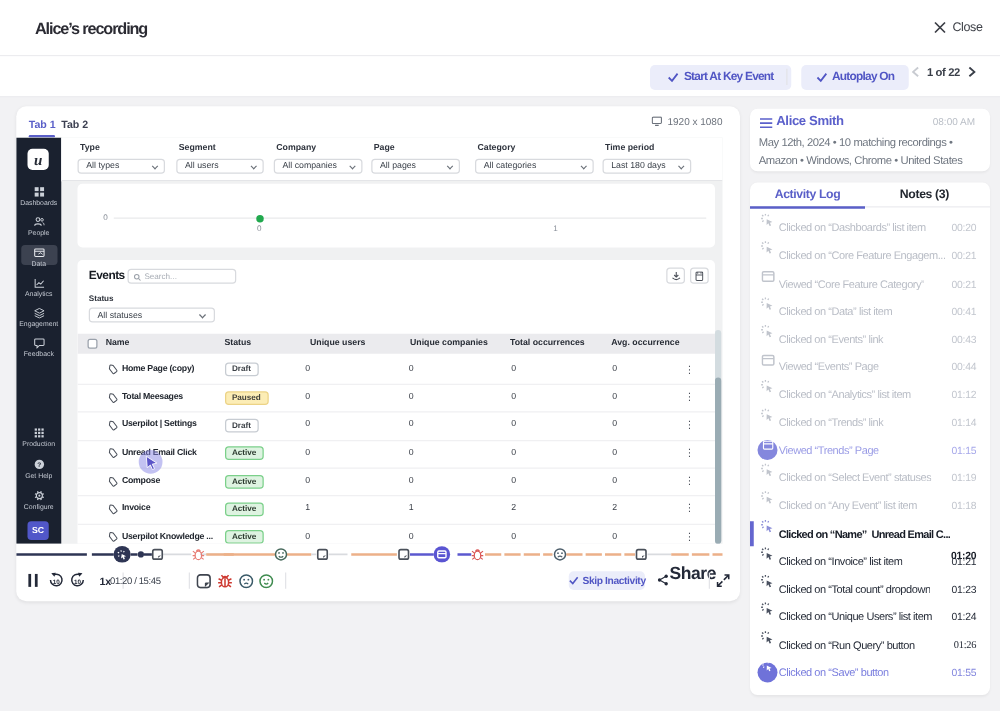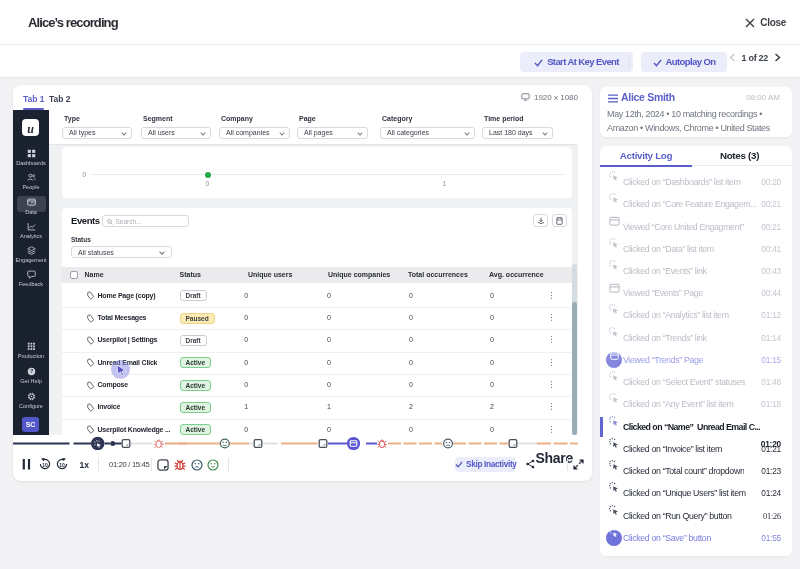--- a/index.html
+++ b/index.html
@@ -4,21 +4,21 @@
 <style>
   * { margin:0; padding:0; box-sizing:border-box; }
   html,body { width:800px; height:569px; overflow:hidden; }
   body { font-family:"Liberation Sans", sans-serif; }
   #page { position:relative; width:800px; height:569px; background:#f2f2f4; overflow:hidden; }
   .abs { position:absolute; }
 
   
   #hdr { left:0; top:0; width:800px; height:45px; background:#fff; border-bottom:1px solid #ececef; }
   #hdr h1 { position:absolute; left:28px; top:15px; font-size:13px; font-weight:bold; color:#2b2b33; letter-spacing:-0.9px;}
-  #closebtn { position:absolute; right:14px; top:17px; font-size:10px; letter-spacing:-0.3px; font-weight:bold; color:#3c3f46; }
+  #closebtn { position:absolute; right:14px; top:17px; font-size:10px; letter-spacing:-0.3px; font-weight:normal; color:#3c3f46; }
   #closebtn svg { vertical-align:-2px; margin-right:5px; }
 
   
   #tbar { left:0; top:45px; width:800px; height:33px; background:#fff; border-bottom:1px solid #e8e8eb; }
   .pill { position:absolute; height:20px; border-radius:4px; background:#ebedfa; color:#5055c4; font-size:9.5px; letter-spacing:-0.6px; font-weight:bold; line-height:20px; text-align:center; }
   .pill svg { vertical-align:-2px; margin-right:4px; }
   #pg { position:absolute; right:19px; top:8px; font-size:9px; letter-spacing:-0.3px; color:#3a3f49; font-weight:bold; }
 
   
   #pcard { left:13px; top:85px; width:579px; height:396px; background:#fff; border-radius:8px; box-shadow:0 1px 3px rgba(0,0,0,.07); }
@@ -365,21 +365,21 @@
           <path d="M6.2 0 L2.2 0.6 L4.9 3.6 Z" fill="#232938"></path>
           <text x="6.5" y="9.8" font-size="5.5" font-weight="bold" fill="#232938" text-anchor="middle" font-family="Liberation Sans">10</text>
         </svg>
         <svg class="abs" style="left:42.5px;top:8px;" width="12" height="12" viewBox="0 0 13 13">
           <path d="M8.2 1.8 A5 5 0 1 0 11.5 6.5" fill="none" stroke="#232938" stroke-width="1.3"></path>
           <path d="M6.8 0 L10.8 0.6 L8.1 3.6 Z" fill="#232938"></path>
           <text x="6.5" y="9.8" font-size="5.5" font-weight="bold" fill="#232938" text-anchor="middle" font-family="Liberation Sans">10</text>
         </svg>
         <div class="abs" style="left:66.5px;top:9.5px;font-size:8.5px;font-weight:bold;color:#232938;">1x</div>
         <div class="sep" style="left:84.7px;top:8px;"></div>
-        <div class="abs" style="left:96px;top:10px;font-size:7.6px;letter-spacing:-0.3px;color:#3c424d;">01:20 / 15:45</div>
+        <div class="abs" style="left:75px;top:10px;font-size:7.6px;letter-spacing:-0.3px;color:#3c424d;">01:20 / 15:45</div>
         <div class="sep" style="left:137.5px;top:8px;"></div>
         <svg class="abs" style="left:143.5px;top:8.5px;" width="12" height="12" viewBox="0 0 13 13">
           <rect x="1" y="1" width="11" height="11" rx="2.6" fill="none" stroke="#3f454f" stroke-width="1.4"></rect>
           <path d="M11.5 7.5 L7.5 11.5 L7.5 8.5 a1 1 0 0 1 1 -1 Z" fill="#3f454f"></path>
         </svg>
         <svg class="abs" style="left:159.5px;top:7.5px;" width="14" height="14" viewBox="0 0 15 15">
           <g stroke="#ce3b33" fill="none" stroke-width="1.3">
             <ellipse cx="7.5" cy="8.3" rx="3.1" ry="4"></ellipse>
             <path d="M5.6 4.4 A2.8 2.8 0 0 1 9.4 4.4"></path>
             <path d="M5.9 4.2 L4.5 2.2 M9.1 4.2 L10.5 2.2 M4.6 6.6 L2 5.4 M10.4 6.6 L13 5.4 M4.3 8.7 H1.6 M10.7 8.7 H13.4 M4.7 10.6 L2.4 12.4 M10.3 10.6 L12.6 12.4 M7.5 4.9 V12"></path>
@@ -458,21 +458,21 @@
           <span class="t" style="color:#b9bdc6;font-weight:normal;">Clicked on “Core Feature Engagem...</span>
           <span class="tm" style="color:#c2c6ce;">00:21</span>
         </div>
         <div class="alrow" style="top:44.46px;">
           <span class="ic" style="width:16px;height:16px;">
             <svg style="position:absolute;left:2.5px;top:2.5px;" width="11" height="11" viewBox="0 0 12 12">
               <rect x="1" y="2" width="10" height="8.4" rx="1.2" fill="none" stroke="#c0c4cc" stroke-width="1.3"></rect>
               <line x1="1" y1="4.8" x2="11" y2="4.8" stroke="#c0c4cc" stroke-width="1.2"></line>
             </svg>
           </span>
-          <span class="t" style="color:#b9bdc6;font-weight:normal;">Viewed “Core United Engagment”</span>
+          <span class="t" style="color:#b9bdc6;font-weight:normal;">Viewed “Core Feature Category”</span>
           <span class="tm" style="color:#c2c6ce;">00:21</span>
         </div>
         <div class="alrow" style="top:66.69px;">
           <span class="ic" style="width:16px;height:16px;">
             <svg style="position:absolute;left:2px;top:2px;" width="12" height="12" viewBox="0 0 13 13">
               <g stroke="#c0c4cc" stroke-width="1.1" fill="none">
                 <path d="M5.8 5.8 L10.8 8.2 L8.6 8.9 L9.6 11.2 L8.3 11.7 L7.3 9.4 L5.7 10.9 Z" fill="#c0c4cc" stroke="none"></path>
                 <path d="M4.7 1 V2.5 M1.8 2.2 L2.9 3.3 M1 5.2 H2.5 M2 8 L3.1 7 M7.5 2 L6.8 3.3"></path>
               </g>
             </svg>
@@ -539,21 +539,21 @@
         <div class="alrow" style="top:200.06999999999996px;">
           <span class="ic" style="width:16px;height:16px;">
             <svg style="position:absolute;left:2px;top:2px;" width="12" height="12" viewBox="0 0 13 13">
               <g stroke="#c0c4cc" stroke-width="1.1" fill="none">
                 <path d="M5.8 5.8 L10.8 8.2 L8.6 8.9 L9.6 11.2 L8.3 11.7 L7.3 9.4 L5.7 10.9 Z" fill="#c0c4cc" stroke="none"></path>
                 <path d="M4.7 1 V2.5 M1.8 2.2 L2.9 3.3 M1 5.2 H2.5 M2 8 L3.1 7 M7.5 2 L6.8 3.3"></path>
               </g>
             </svg>
           </span>
           <span class="t" style="color:#b9bdc6;font-weight:normal;">Clicked on “Select Event” statuses</span>
-          <span class="tm" style="color:#c2c6ce;">01:48</span>
+          <span class="tm" style="color:#c2c6ce;">01:19</span>
         </div>
         <div class="alrow" style="top:222.29999999999995px;">
           <span class="ic" style="width:16px;height:16px;">
             <svg style="position:absolute;left:2px;top:2px;" width="12" height="12" viewBox="0 0 13 13">
               <g stroke="#c0c4cc" stroke-width="1.1" fill="none">
                 <path d="M5.8 5.8 L10.8 8.2 L8.6 8.9 L9.6 11.2 L8.3 11.7 L7.3 9.4 L5.7 10.9 Z" fill="#c0c4cc" stroke="none"></path>
                 <path d="M4.7 1 V2.5 M1.8 2.2 L2.9 3.3 M1 5.2 H2.5 M2 8 L3.1 7 M7.5 2 L6.8 3.3"></path>
               </g>
             </svg>
           </span>

